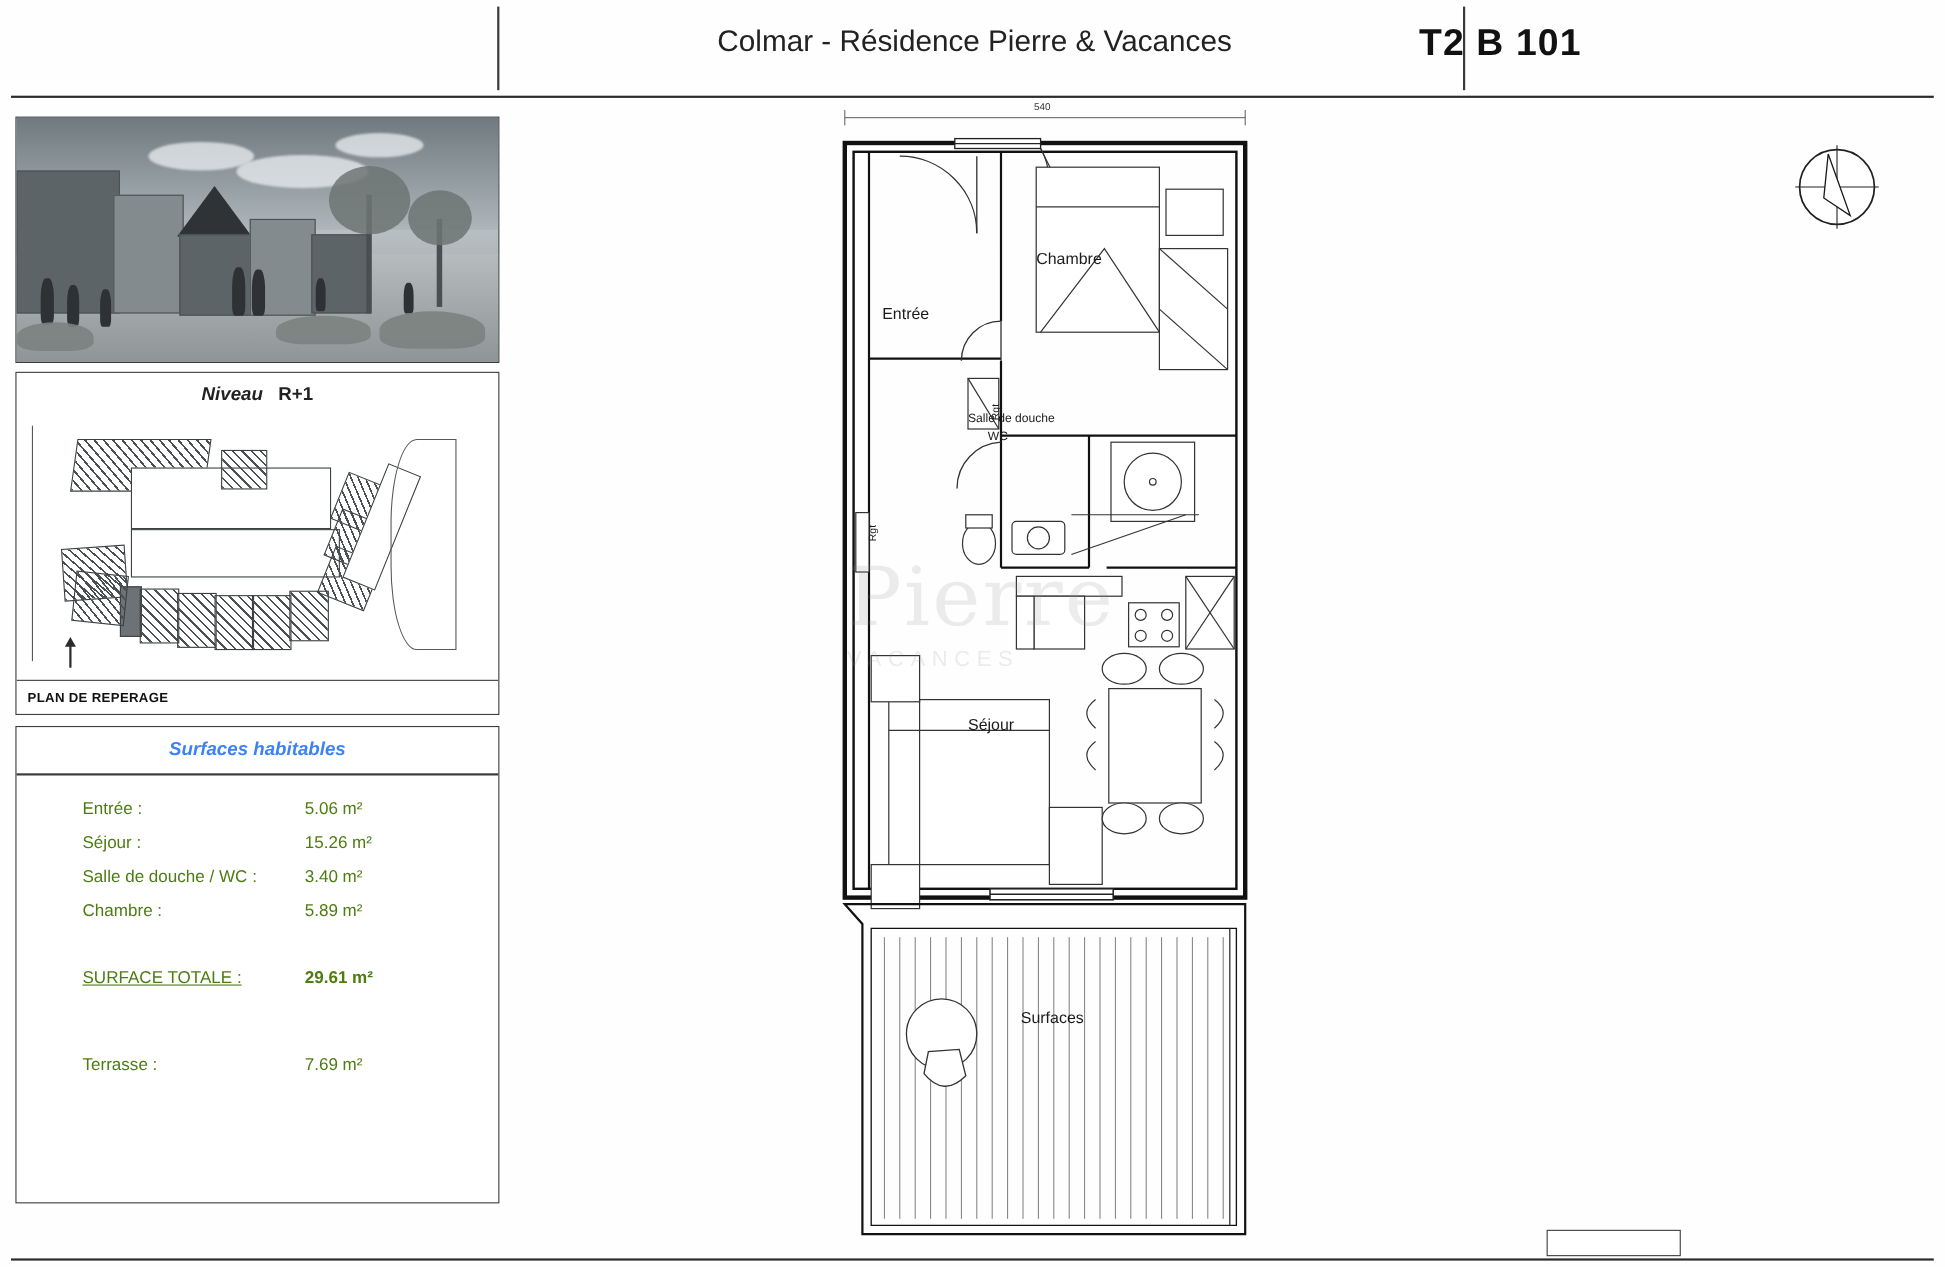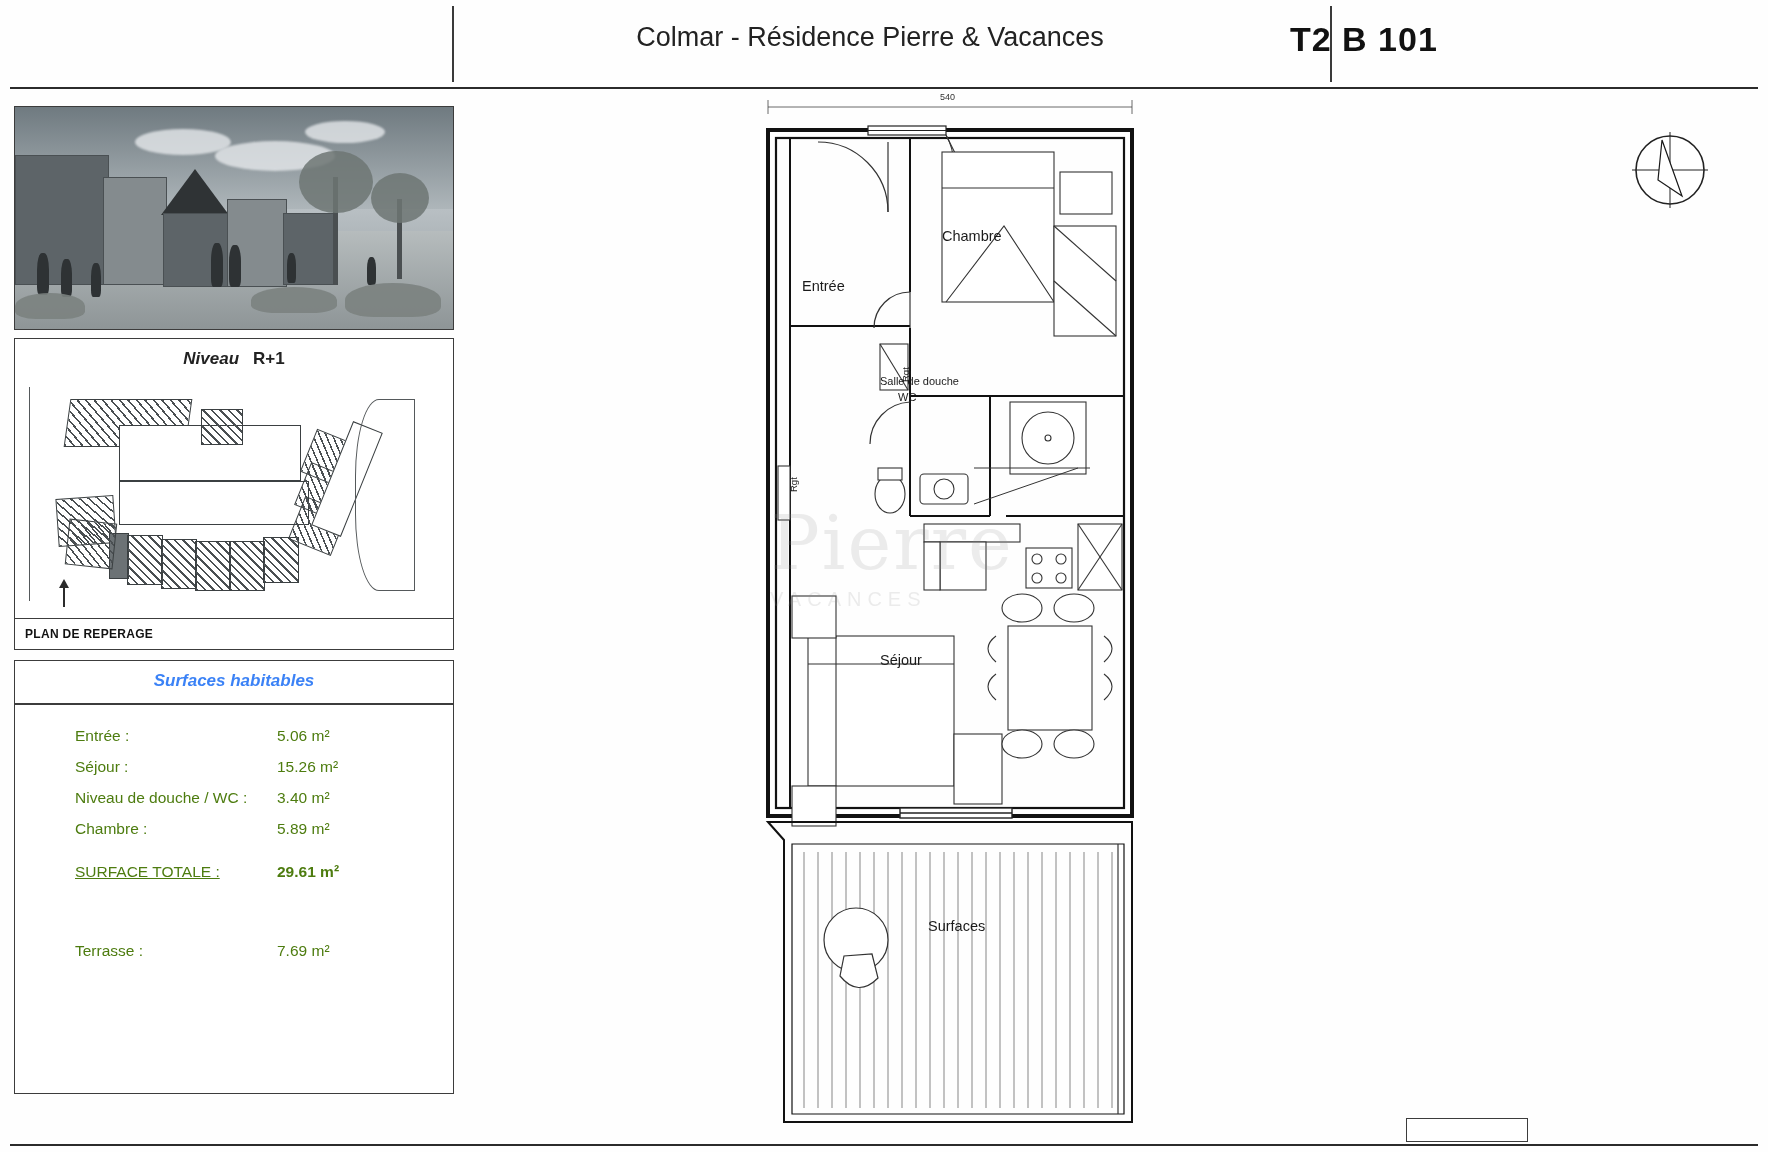--- a/index.html
+++ b/index.html
@@ -61,21 +61,21 @@
     margin: 0 3px;
     font-style: italic;
   }
   .divider-v {
     position: absolute;
     width: 2px;
     background: #3a3a3a;
   }
   .header-title {
     position: absolute;
-    left: 560px; top: 22px;
+    left: 576px; top: 22px;
     width: 620px;
     text-align: center;
     font-size: 27px;
     color: #222;
     white-space: nowrap;
   }
   .header-ref {
     position: absolute;
     left: 1290px; top: 20px;
     font-size: 34px;
@@ -252,21 +252,21 @@
   .surf-row .lab {
     position: absolute;
     left: 60px; top: 4px;
     white-space: nowrap;
   }
   .surf-row .val {
     position: absolute;
     left: 262px; top: 4px;
     white-space: nowrap;
   }
-  .surf-row.total { margin-top: 12px; }
+  .surf-row.total { margin-top: 30px; }
   .surf-row.total .lab {
     font-weight: normal;
     text-decoration: underline;
   }
   .surf-row.total .val { font-weight: bold; }
   .surf-row.terrasse { margin-top: 48px; }
 
   
   .fp {
     position: absolute;
@@ -419,21 +419,21 @@
     <div class="surf-list">
       <div class="surf-row">
         <span class="lab">Entrée :</span>
         <span class="val">5.06 m²</span>
       </div>
       <div class="surf-row">
         <span class="lab">Séjour :</span>
         <span class="val">15.26 m²</span>
       </div>
       <div class="surf-row">
-        <span class="lab">Niveau de douche / WC :</span>
+        <span class="lab">Salle de douche / WC :</span>
         <span class="val">3.40 m²</span>
       </div>
       <div class="surf-row">
         <span class="lab">Chambre :</span>
         <span class="val">5.89 m²</span>
       </div>
       <div class="surf-row total">
         <span class="lab">SURFACE TOTALE :</span>
         <span class="val">29.61 m²</span>
       </div>

